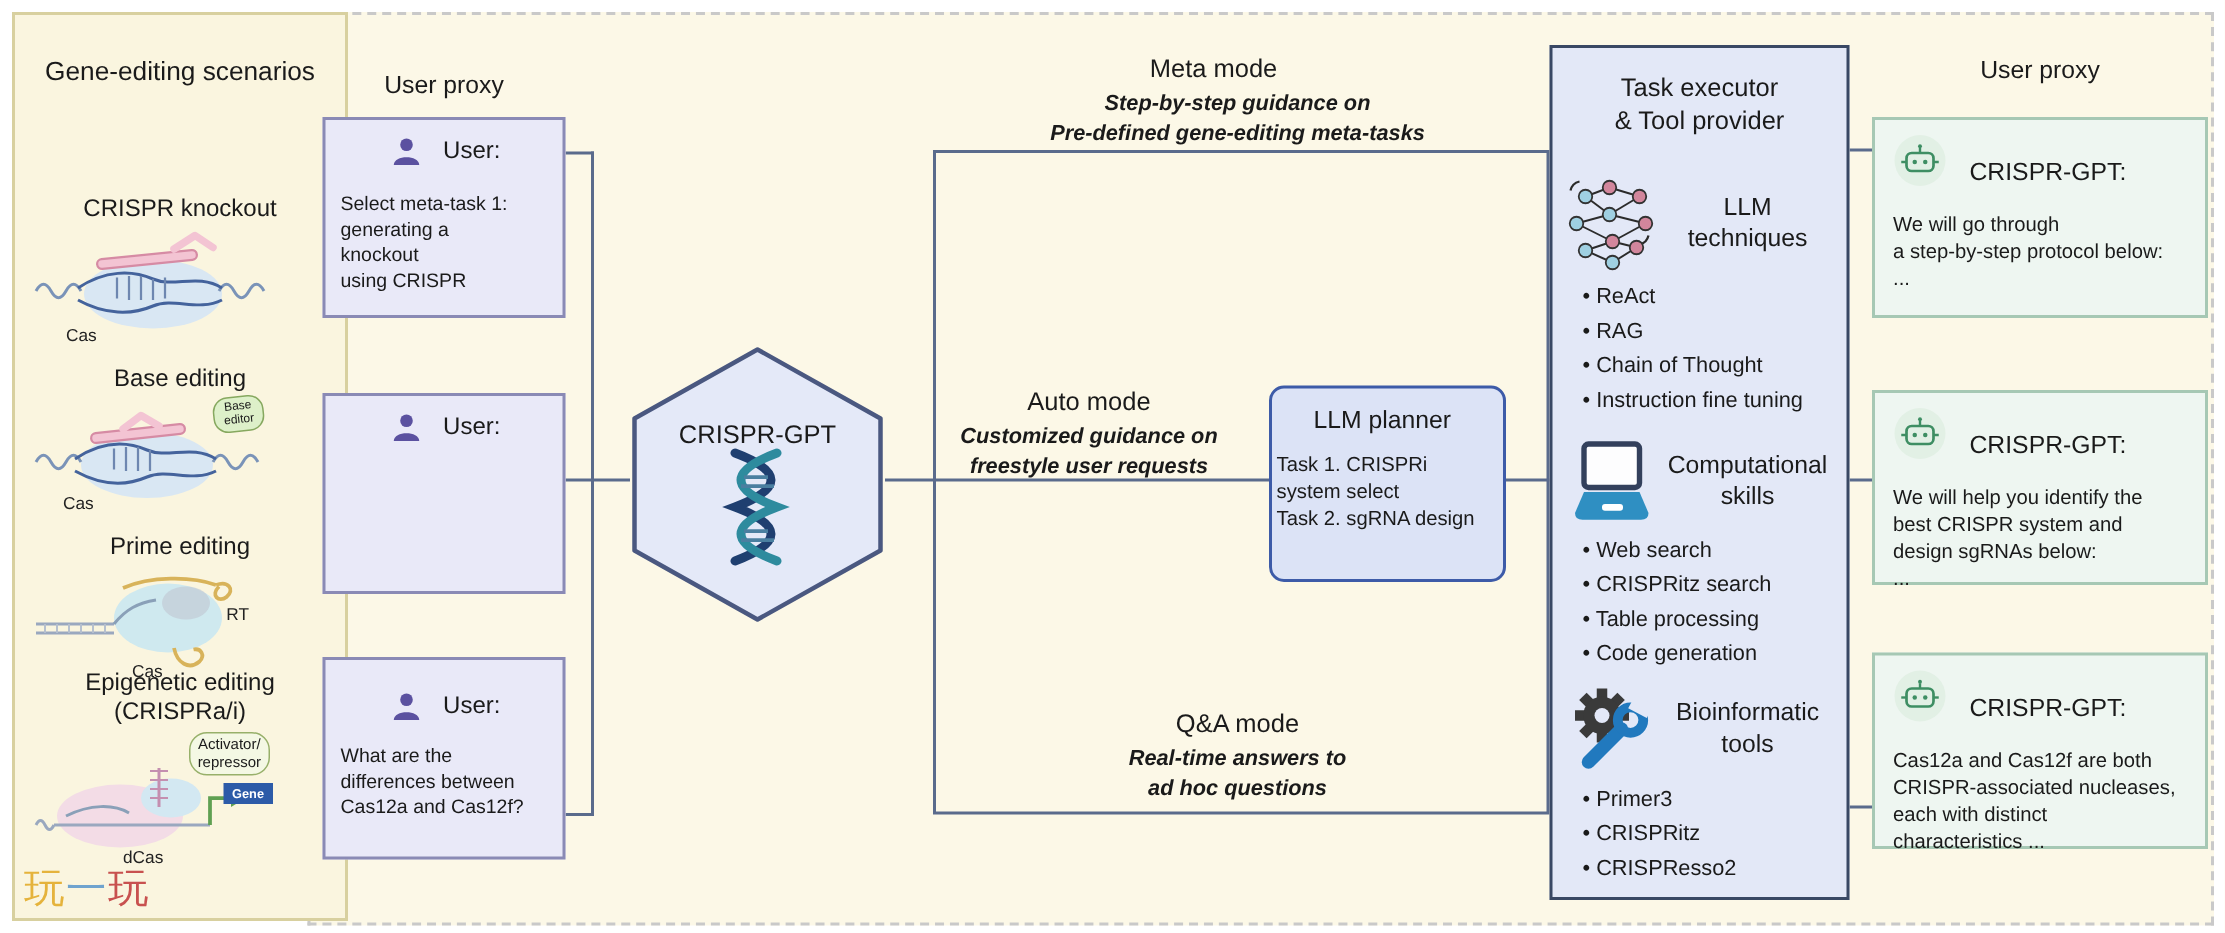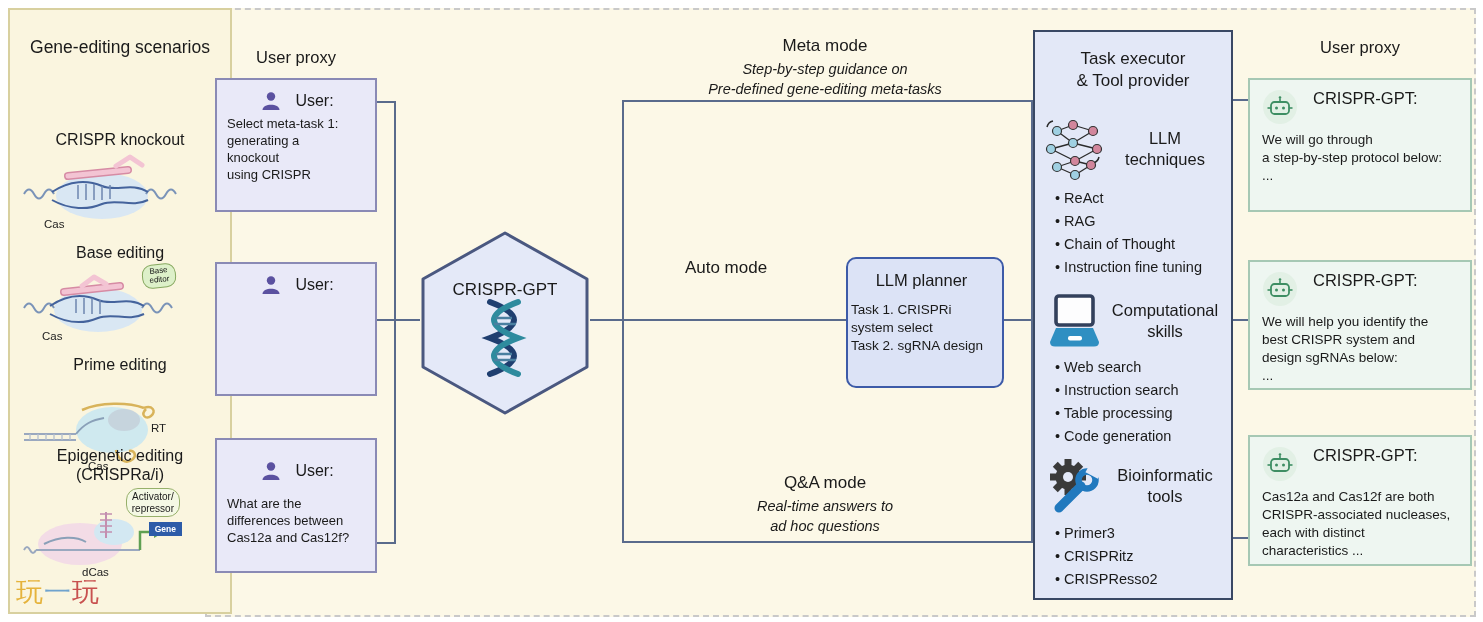--- a/index.html
+++ b/index.html
@@ -31,29 +31,29 @@
   .cline { position:absolute; background:#5A6B8C; z-index:1; }
   .mode-rect { position:absolute; left:622px; top:100px; width:411px; height:443px;
     border:2px solid #5A6B8C; z-index:1; }
 
   .proxy-title { position:absolute; text-align:center; font-size:16.5px; z-index:2; }
 
   .user-box { position:absolute; left:215px; width:162px; background:#E9E9F8;
     border:2px solid #8A8AB5; z-index:2; padding:10px 8px 6px 10px; }
   .msg-head { display:flex; align-items:center; justify-content:center; gap:13px; }
   .speaker { font-size:16px; }
-  .msg-body { margin-top:4px; font-size:13px; line-height:1.3; white-space:pre-line; }
+  .msg-body { margin-top:16px; font-size:13px; line-height:1.3; white-space:pre-line; }
 
   .hex-wrap { position:absolute; left:418px; top:230px; width:174px; height:186px; z-index:2; }
   .hex-label { position:absolute; left:418px; top:280px; width:174px; text-align:center;
     font-size:17px; z-index:3; }
 
   .mode-name { position:absolute; text-align:center; font-size:17px; z-index:2; }
   .mode-desc { position:absolute; text-align:center; font-size:14.5px; font-style:italic;
-    line-height:1.35; white-space:pre-line; z-index:2; }
+    line-height:1.35; white-space:pre-line; z-index:2;font-weight:bold; }
 
   .planner { position:absolute; left:846px; top:257px; width:158px; height:131px;
     background:#DCE3F6; border:2.5px solid #3D5BA8; border-radius:10px; z-index:2;
     padding:12px 10px 8px 3px; }
   .planner-title { text-align:center; font-size:16.5px; }
   .planner-tasks { margin-top:11px; font-size:13.5px; line-height:1.32; white-space:pre-line; }
 
   .executor { position:absolute; left:1033px; top:30px; width:200px; height:570px;
     background:#E3E8F7; border:2px solid #394864; z-index:2; }
   .exec-title { position:absolute; top:16px; left:6px; right:6px; text-align:center;
@@ -61,23 +61,23 @@
   .te-section { position:absolute; left:8px; right:6px; }
   .te-head { display:flex; align-items:center; }
   .te-icon { width:62px; flex:none; }
   .te-title { flex:1; text-align:center; font-size:16.5px; line-height:1.25; white-space:pre-line; }
   .te-items { margin-top:9px; padding-left:12px; }
   .te-item { font-size:14.5px; margin-bottom:7px; }
   .te-item::before { content:"• "; }
 
   .gpt-box { position:absolute; left:1248px; width:224px; background:#EEF6F1;
     border:2px solid #A6C8B4; z-index:2; padding:9px 8px 6px 12px; }
-  .gpt-head { display:flex; align-items:flex-start; gap:15px; }
+  .gpt-head { display:flex; align-items:flex-end; gap:15px; }
   .gpt-speaker { font-size:16.5px; }
-  .gpt-body { margin-top:6px; font-size:13.5px; line-height:1.33; white-space:pre-line; }
+  .gpt-body { margin-top:16px; font-size:13.5px; line-height:1.33; white-space:pre-line; }
 
   .ml { white-space:pre-line; }
 </style>
 </head>
 <body>
 
 <div class="canvas">
 
   <div class="main-area"></div>
 
@@ -123,21 +123,21 @@
         <line x1="44" y1="28" x2="100" y2="22" stroke="#D68BA4" stroke-width="8" stroke-linecap="round"></line>
         <line x1="44" y1="28" x2="100" y2="22" stroke="#F3C4D3" stroke-width="5" stroke-linecap="round"></line>
         <path d="M62,22 L74,13 L86,20" stroke="#F3C4D3" stroke-width="5" fill="none" stroke-linecap="round" stroke-linejoin="round"></path>
       </svg>
       <span class="badge-pill" style="right:6px; top:0;">Base
 editor</span>
       <span class="lp-caption" style="left:22px; bottom:2px;">Cas</span>
     </div>
 
     <div class="lp-label" style="top:345px;">Prime editing</div>
-    <div class="lp-illus" style="top:384px; height:78px;">
+    <div class="lp-illus" style="top:366px; height:78px;">
       <svg width="162" height="78" viewBox="0 0 162 78">
         <ellipse cx="92" cy="36" rx="36" ry="23" fill="#CFE9EF"></ellipse>
         <ellipse cx="104" cy="26" rx="16" ry="11" fill="#C2CBD6" opacity="0.7"></ellipse>
         <path d="M4,40 h52 M4,46 h52" stroke="#9AA8BF" stroke-width="2" fill="none"></path>
         <path d="M10,40 v6 M18,40 v6 M26,40 v6 M34,40 v6 M42,40 v6 M50,40 v6" stroke="#B5BfCE" stroke-width="1.3"></path>
         <path d="M56,40 C64,30 72,26 84,24" stroke="#8AA0B8" stroke-width="2" fill="none"></path>
         <path d="M62,16 C80,8 108,8 124,14" stroke="#D8B35A" stroke-width="2.5" fill="none"></path>
         <path d="M124,14 c8,-3 13,3 7,8 c-5,4 -11,-1 -5,-7" stroke="#D8B35A" stroke-width="2.5" fill="none"></path>
         <path d="M96,56 c2,10 10,15 17,9 c4,-4 1,-9 -4,-8" stroke="#D8B35A" stroke-width="2.5" fill="none"></path>
       </svg>
@@ -213,25 +213,27 @@
       <polygon points="87,3 169,49 169,137 87,183 5,137 5,49" fill="#E4E9F8" stroke="#4A5880" stroke-width="3" stroke-linejoin="round"></polygon>
       <g>
         <path d="M72,72 C104,84 104,96 72,108 C104,120 104,132 72,144" fill="none" stroke="#1F3F70" stroke-width="6" stroke-linecap="round"></path>
         <path d="M100,72 C68,84 68,96 100,108 C68,120 68,132 100,144" fill="none" stroke="#2E8B9E" stroke-width="6" stroke-linecap="round"></path>
         <path d="M78,88 h16 M76,94 h22 M78,124 h16 M76,130 h22" stroke="#4A7FA0" stroke-width="2.5"></path>
       </g>
     </svg>
   </div>
   <div class="hex-label">CRISPR-GPT</div>
 
-  <div class="mode-name" style="left:690px; top:36px; width:270px;">Meta mode</div>
+  <div class="mode-name" style="left:674px; top:36px; width:270px;">Meta mode</div>
   <div class="mode-desc" style="left:655px; top:60px; width:340px;">Step-by-step guidance on
 Pre-defined gene-editing meta-tasks</div>
 
   <div class="mode-name" style="left:630px; top:258px; width:192px;">Auto mode</div>
+  <div class="mode-desc" style="left:613px; top:282px; width:226px;">Customized guidance on
+freestyle user requests</div>
 
   <div class="mode-name" style="left:690px; top:473px; width:270px;">Q&amp;A mode</div>
   <div class="mode-desc" style="left:690px; top:497px; width:270px;">Real-time answers to
 ad hoc questions</div>
 
   <div class="planner">
     <div class="planner-title">LLM planner</div>
     <div class="planner-tasks">Task 1. CRISPRi
 system select
 Task 2. sgRNA design</div>
@@ -289,21 +291,21 @@
         <svg class="te-icon" width="62" height="58" viewBox="0 0 62 58">
           <rect x="13" y="4" width="37" height="29" rx="3" fill="#FDFDFE" stroke="#33405C" stroke-width="3.6"></rect>
           <path d="M7,50 L13,36 h37 l6,14 q0,4.5 -5,4.5 h-39 q-5,0 -5,-4.5 z" fill="#2F8FC2"></path>
           <rect x="25" y="44" width="14" height="4.5" rx="2" fill="#ffffff"></rect>
         </svg>
         <div class="te-title">Computational
 skills</div>
       </div>
       <div class="te-items">
         <div class="te-item">Web search</div>
-        <div class="te-item">Instruction search</div>
+        <div class="te-item">CRISPRitz search</div>
         <div class="te-item">Table processing</div>
         <div class="te-item">Code generation</div>
       </div>
     </div>
 
     <div class="te-section" style="top:424px;">
       <div class="te-head">
         <svg class="te-icon" width="62" height="60" viewBox="0 0 62 60">
           <g transform="translate(25,21)" fill="#3A3A3A">
             <rect x="-3.5" y="-18" width="7" height="8" transform="rotate(0)"></rect>

